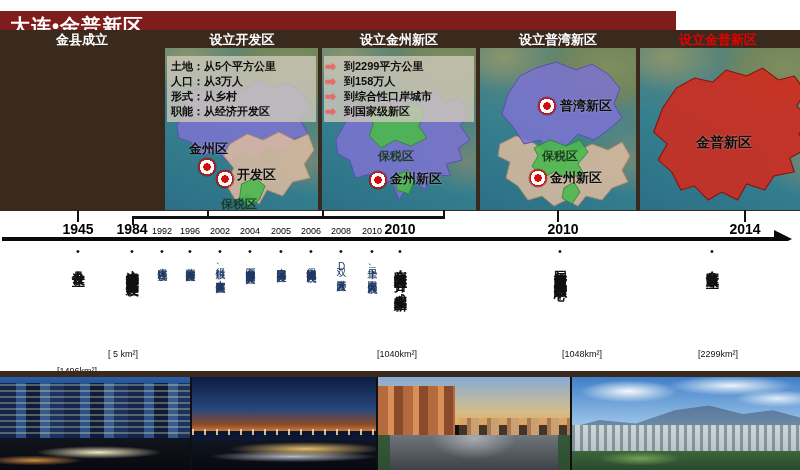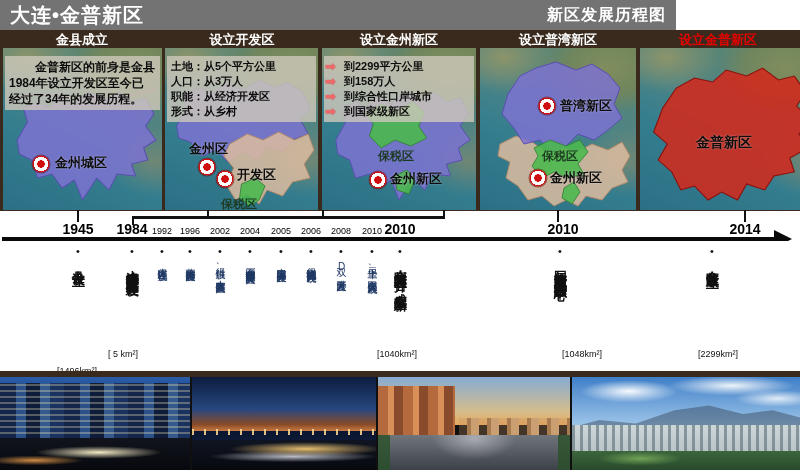--- a/index.html
+++ b/index.html
@@ -1,21 +1,21 @@
 <!DOCTYPE html>
 <html><head>
 <meta charset="utf-8">
 <style>
   html,body{margin:0;padding:0;}
   body{width:800px;height:470px;overflow:hidden;background:#fff;
        font-family:"Liberation Sans","DejaVu Sans",sans-serif;position:relative;}
   .stage{position:absolute;left:0;top:0;width:800px;height:470px;}
 
   
-  .hdr{position:absolute;left:0;top:0;width:676px;height:30px;background:#737373;}
+  .hdr{position:absolute;left:0;top:11px;width:676px;height:30px;background:#7f1d1d;}
   .hdr-title{position:absolute;left:10px;top:2px;font-size:20px;font-weight:bold;color:#fff;letter-spacing:1px;}
   .hdr-sub{position:absolute;right:10px;top:5px;font-size:16px;font-weight:bold;color:#fff;letter-spacing:1px;}
 
   
   .colbar{position:absolute;left:0;top:30px;width:800px;height:18px;background:#3a2a1e;}
   .coltitle{position:absolute;top:1px;font-size:13px;font-weight:bold;color:#fff;transform:translateX(-50%);white-space:nowrap;}
   .coltitle.red{color:#e60000;}
 
   
   .maprow{position:absolute;left:0;top:48px;width:800px;height:163px;background:#3a2a1e;}
@@ -114,58 +114,44 @@
       radial-gradient(ellipse 60px 10px at 30% 40%, rgba(120,170,90,.9), rgba(0,0,0,0) 70%),
       linear-gradient(#3c663c,#284a2b);}
 </style>
 </head>
 <body>
 
 <div class="stage">
 
   <div class="hdr">
     <div class="hdr-title">大连•金普新区</div>
-    <div class="hdr-sub">新区发展历程图</div>
   </div>
 
   <div class="colbar">
     <div class="coltitle" style="left:82px">金县成立</div>
     <div class="coltitle" style="left:242px">设立开发区</div>
     <div class="coltitle" style="left:399px">设立金州新区</div>
     <div class="coltitle" style="left:558px">设立普湾新区</div>
     <div class="coltitle red" style="left:718px">设立金普新区</div>
   </div>
 
   <div class="maprow">
 
-    <div class="panel" style="left:3px;width:159px;">
-      <svg viewBox="0 0 156 162" preserveAspectRatio="none">
-        <path d="M14,92 L24,74 20,60 34,54 46,60 54,48 70,56 84,44 100,52 114,44 126,54 140,50 148,66 140,78 150,92 138,100 142,112 126,116 130,128 112,126 104,142 92,130 78,152 70,132 58,140 48,126 34,130 28,112 16,106 Z" fill="#7d72d2" fill-opacity="0.84" stroke="#5a4fb0" stroke-width="1"></path>
-        <path d="M8,52 C40,36 92,64 150,40" fill="none" stroke="#d040b0" stroke-width="1" opacity="0.65"></path>
-      </svg>
-      <div class="infobox" style="top:8px;">
-        <div class="p1line indent">金普新区的前身是金县</div>
-        <div class="p1line">1984年设立开发区至今已</div>
-        <div class="p1line">经过了34年的发展历程。</div>
-      </div>
-      <div class="marker" style="left:38px;top:116px;"></div>
-      <div class="map-label big" style="left:52px;top:106px;">金州城区</div>
-    </div>
 
     <div class="panel" style="left:165px;width:153px;">
       <svg viewBox="0 0 156 162" preserveAspectRatio="none">
         <path d="M12,78 L22,60 18,46 36,40 50,46 62,34 80,42 96,32 112,40 124,34 140,44 148,60 138,72 146,86 130,92 120,104 104,98 94,112 80,104 64,114 52,102 38,108 26,94 14,90 Z" fill="#7d72d2" fill-opacity="0.84" stroke="#5a4fb0" stroke-width="1"></path>
         <path d="M66,96 L84,86 100,92 116,84 132,92 146,86 152,102 142,116 148,130 130,134 120,148 104,142 96,156 84,146 72,152 62,136 70,120 60,108 Z" fill="#dcbb9f" fill-opacity="0.86" stroke="#b08a6a" stroke-width="1"></path>
         <path d="M78,136 L92,130 102,138 96,152 86,158 76,150 Z" fill="#4cb84f" fill-opacity="0.9" stroke="#2f7d33" stroke-width="0.8"></path>
       </svg>
       <div class="infobox" style="top:8px;">
         <div class="pline">土地：从5个平方公里</div>
         <div class="pline">人口：从3万人</div>
+        <div class="pline">形式：从乡村</div>
         <div class="pline">职能：从经济开发区</div>
-        <div class="pline">形式：从乡村</div>
       </div>
       <div class="marker" style="left:42px;top:119px;"></div>
       <div class="marker" style="left:60px;top:131px;"></div>
       <div class="map-label big" style="left:24px;top:92px;">金州区</div>
       <div class="map-label big" style="left:72px;top:118px;">开发区</div>
       <div class="map-label tiny" style="left:56px;top:148px;">保税区</div>
     </div>
 
     <div class="panel" style="left:322px;width:154px;">
       <svg viewBox="0 0 156 162" preserveAspectRatio="none">

